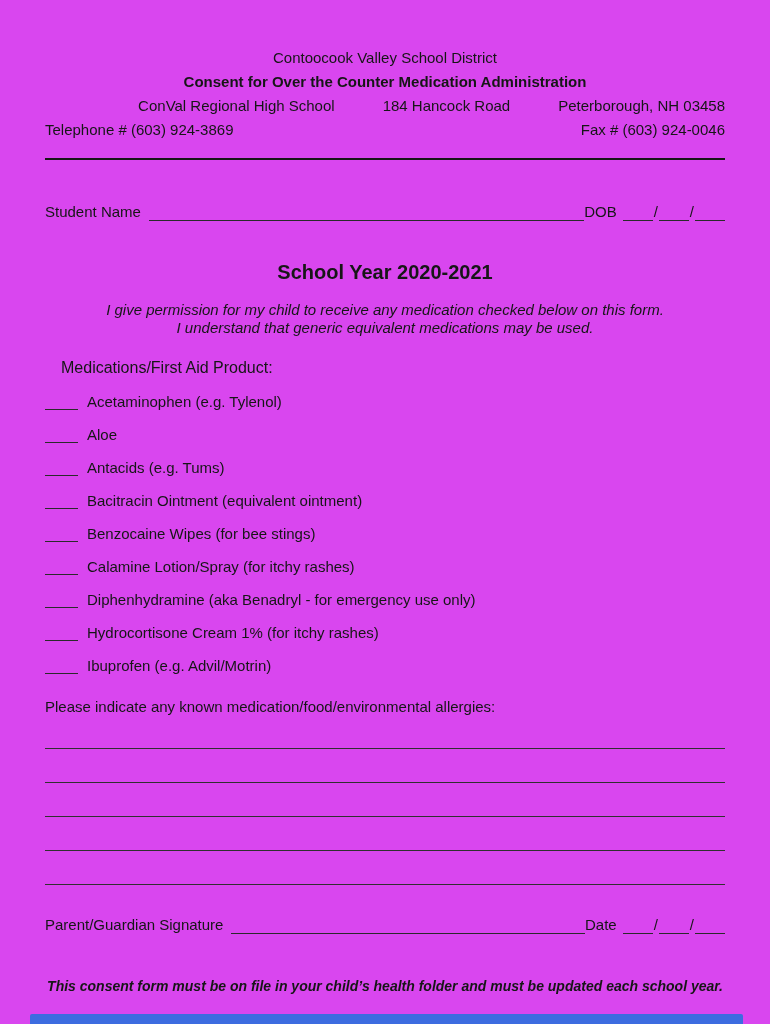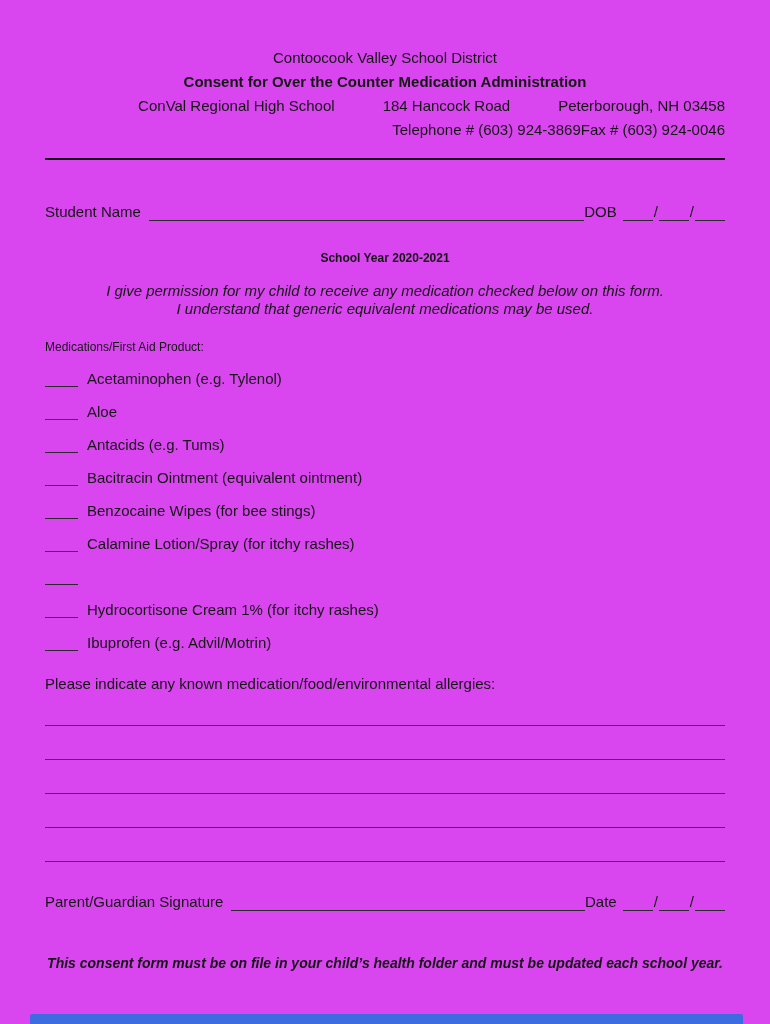--- a/index.html
+++ b/index.html
@@ -13,36 +13,36 @@
     position: relative;
     width: 770px; height: 1024px;
     padding: 46px 45px 0 45px;
     overflow: hidden;
     background: #d946ef;
   }
   .hline { line-height: 24px; font-size: 15px; }
   .center { text-align: center; }
   .bold { font-weight: bold; }
   .school-row { display: flex; justify-content: flex-end; gap: 48px; }
-  .phone-row { display: flex; justify-content: flex-end; }
+  .phone-row { display: flex; justify-content: space-between; }
   .rule { margin-top: 16px; border-top: 2px solid #161616; height: 0; }
 
   .fill-row { display: flex; align-items: flex-end; font-size: 15px; }
   .student-row { margin-top: 42px; }
   .fill-label { white-space: nowrap; margin-right: 8px; line-height: 19px; }
   .fill-line { flex: 1; border-bottom: 1.5px solid #2a2a2a; height: 19px; }
   .date-group { display: flex; align-items: flex-end; line-height: 19px; }
   .date-group .lbl { margin-right: 6px; }
   .blank-sm { width: 30px; border-bottom: 1.5px solid #2a2a2a; height: 19px; display: inline-block; }
   .slash { margin: 0 1px; }
 
-  .school-year { margin-top: 30px; font-size: 12px; }
+  .school-year { margin-top: 40px; font-size: 20px; }
   .permission { margin-top: 17px; font-style: italic; font-size: 15px; line-height: 18px; text-align: center; }
 
-  .meds-heading { margin-top: 22px; font-size: 12px; }
+  .meds-heading { margin-top: 22px; font-size: 16px; margin-left: 16px; }
   .med-list { margin-top: 16px; }
   .med-item { display: flex; align-items: flex-end; margin-bottom: 16px; font-size: 15px; }
   .med-blank { width: 33px; border-bottom: 1.5px solid #2a2a2a; height: 17px; margin-right: 9px; flex: none; }
   .med-label { line-height: 17px; }
 
   .allergies-label { margin-top: 24px; font-size: 15px; }
   .write-line { border-top: 1.6px solid #303030; height: 0; margin-top: 33px; }
 
   .signature-row { margin-top: 30px; }
   .footer-note {
@@ -118,20 +118,21 @@
     <div class="med-item">
       <span class="med-blank"></span>
       <span class="med-label">Benzocaine Wipes (for bee stings)</span>
     </div>
     <div class="med-item">
       <span class="med-blank"></span>
       <span class="med-label">Calamine Lotion/Spray (for itchy rashes)</span>
     </div>
     <div class="med-item">
       <span class="med-blank"></span>
+      <span class="med-label">Diphenhydramine (aka Benadryl - for emergency use only)</span>
     </div>
     <div class="med-item">
       <span class="med-blank"></span>
       <span class="med-label">Hydrocortisone Cream 1% (for itchy rashes)</span>
     </div>
     <div class="med-item">
       <span class="med-blank"></span>
       <span class="med-label">Ibuprofen (e.g. Advil/Motrin)</span>
     </div>
   </div>

